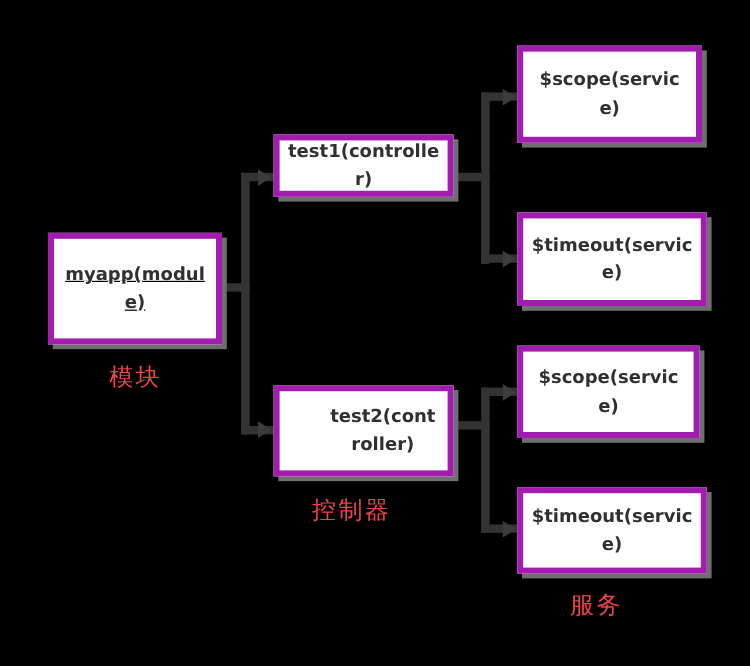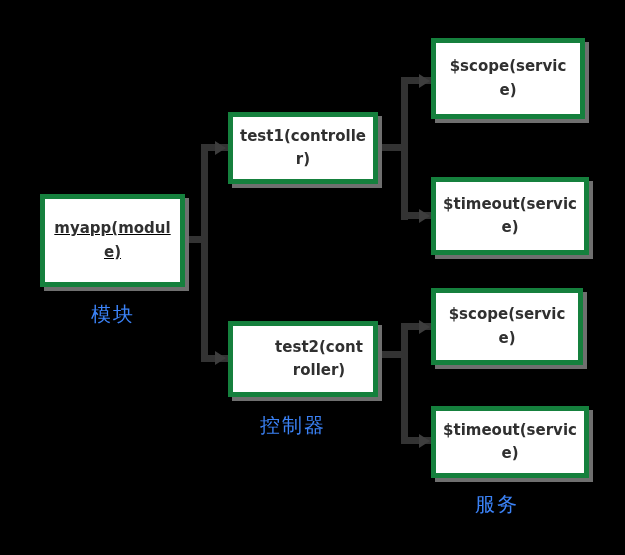--- a/index.html
+++ b/index.html
@@ -11,21 +11,21 @@
     position: relative;
     width: 625px;
     height: 555px;
     background: #000000;
     overflow: hidden;
     font-family: "DejaVu Sans", "Liberation Sans", sans-serif;
   }
   .node {
     position: absolute;
     background: #ffffff;
-    border: 5px solid #15803d;
+    border: 5px solid #a21caf;
     box-shadow: 4px 4px 0 #6f6f6f;
     box-sizing: border-box;
     display: flex;
     align-items: center;
     justify-content: center;
   }
   .node .label {
     display: block;
     width: calc(100% - 14px);
     text-align: center;
@@ -42,21 +42,21 @@
   .arrow {
     position: absolute;
     width: 0;
     height: 0;
     border-top: 7px solid transparent;
     border-bottom: 7px solid transparent;
     border-left: 11px solid #3d3d3d;
   }
   .group-label {
     position: absolute;
-    color: #3b82f6;
+    color: #ef4444;
     font-size: 20px;
     letter-spacing: 2px;
     text-align: center;
     width: 110px;
   }
 </style>
 </head>
 <body>
 
 <div id="stage">
@@ -79,21 +79,21 @@
   <div class="seg" style="left:401px; top:323px; width:7px; height:121px;"></div>
   <div class="seg" style="left:401px; top:323px; width:30px; height:7px;"></div>
   <div class="seg" style="left:401px; top:437px; width:30px; height:7px;"></div>
   <div class="arrow" style="left:419px; top:320px;"></div>
   <div class="arrow" style="left:419px; top:434px;"></div>
 
   <div class="node" style="left:40px; top:194px; width:145px; height:93px;text-decoration:underline;">
     <span class="label">myapp(module)</span>
   </div>
 
-  <div class="node" style="left:228px; top:112px; width:150px; height:72px;">
+  <div class="node" style="left:228px; top:112px; width:150px; height:52px;">
     <span class="label">test1(controller)</span>
   </div>
 
   <div class="node" style="left:228px; top:321px; width:150px; height:76px;padding-left:32px;">
     <span class="label">test2(controller)</span>
   </div>
 
   <div class="node" style="left:431px; top:38px; width:154px; height:81px;">
     <span class="label">$scope(service)</span>
   </div>

